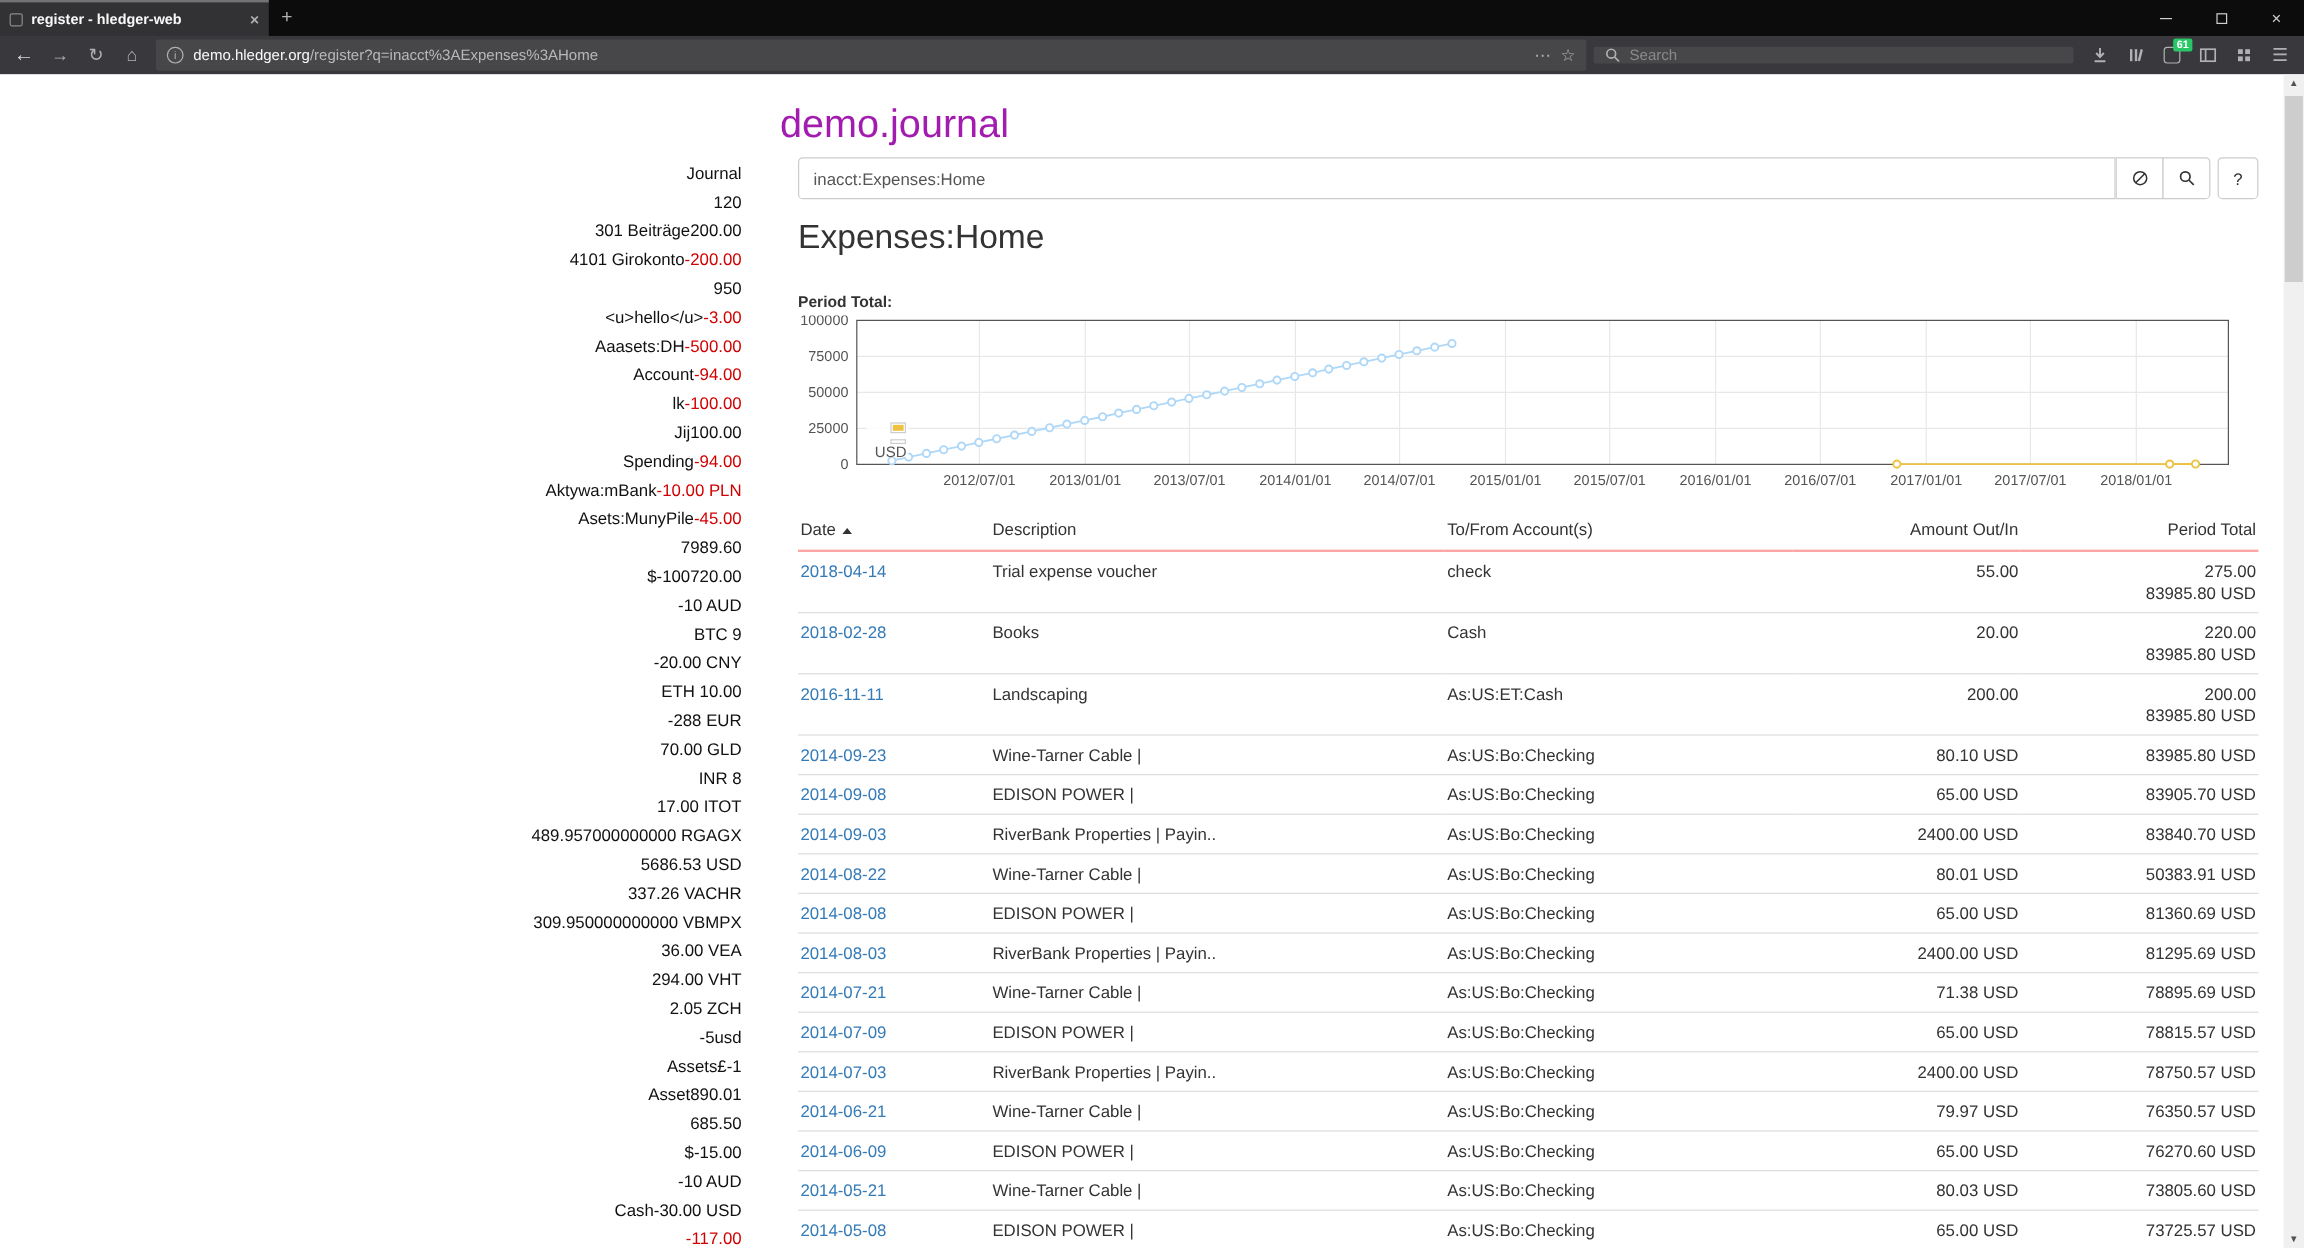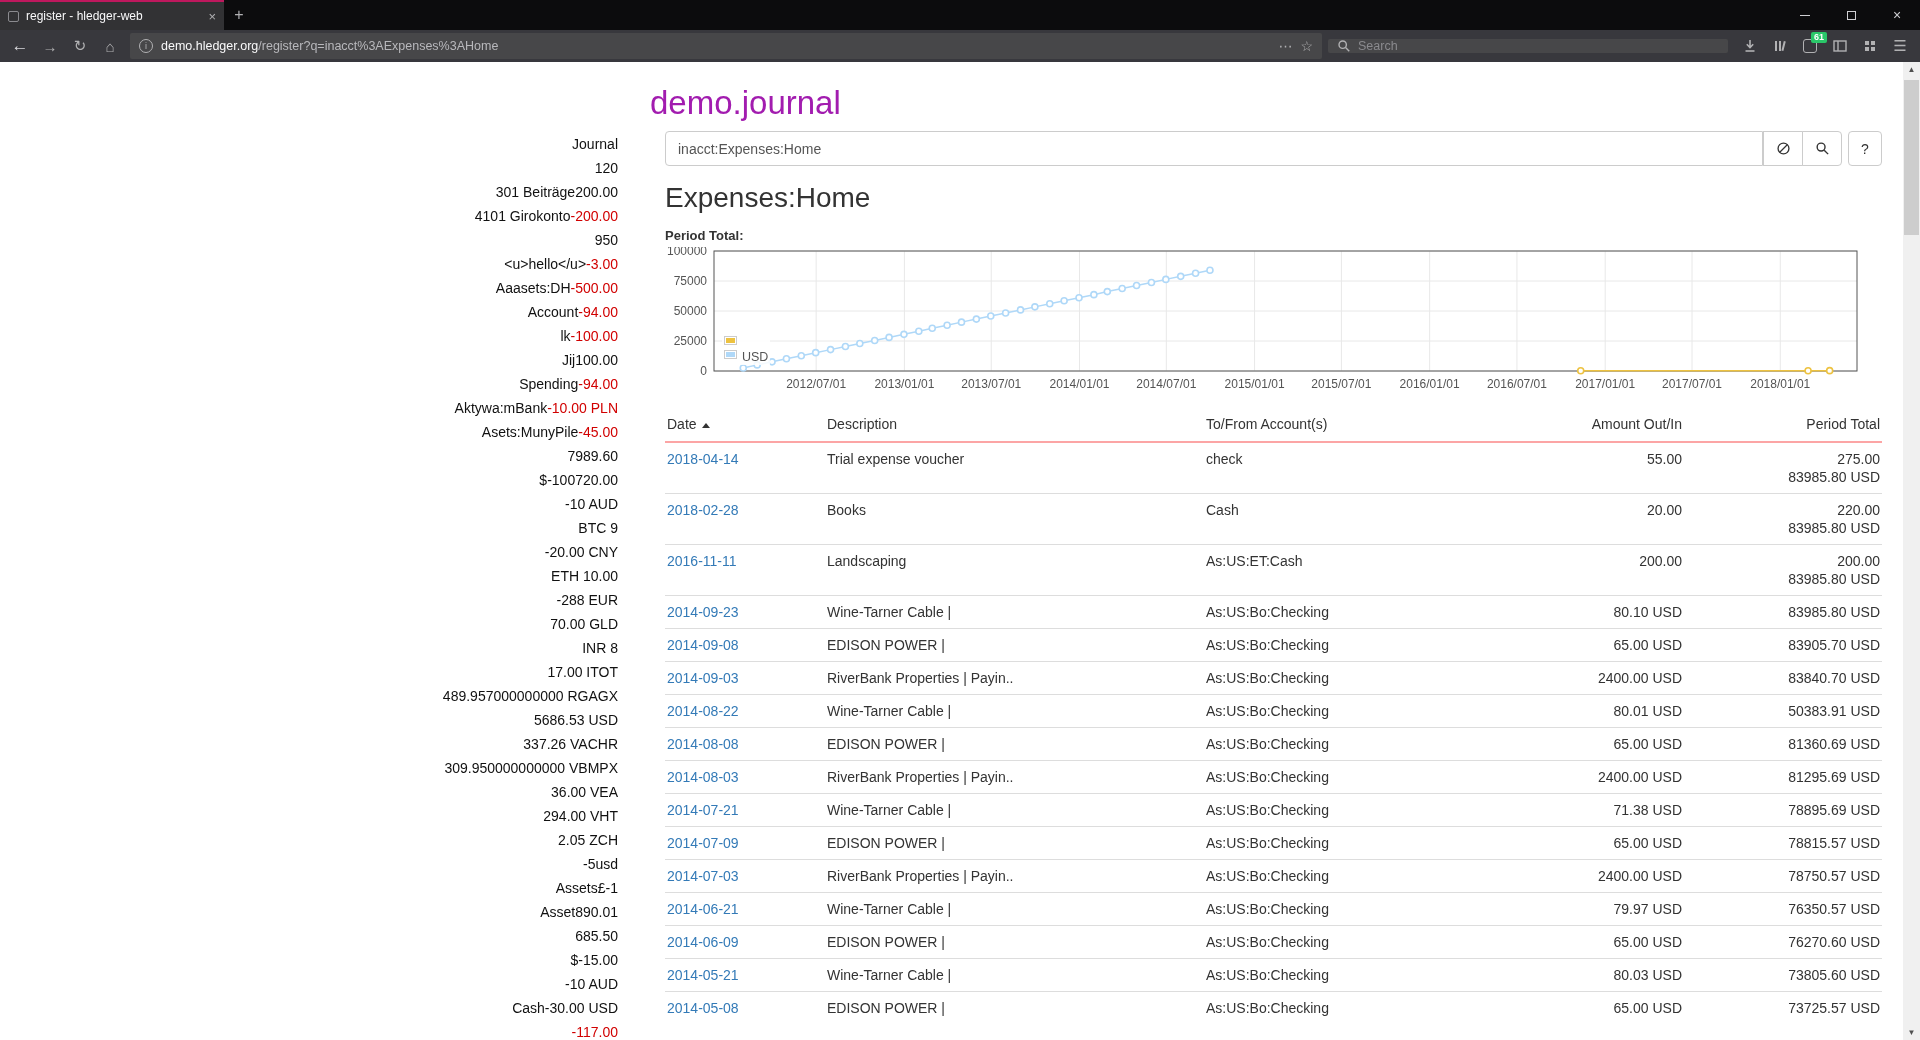--- a/index.html
+++ b/index.html
@@ -2,22 +2,22 @@
 <html><head>
 <meta charset="utf-8">
 <style>
   * { box-sizing: border-box; margin: 0; padding: 0; }
   html, body { width: 1920px; height: 1040px; overflow: hidden; background: #fff;
     font-family: "Liberation Sans", sans-serif; }
 
   
   .titlebar { position: absolute; top: 0; left: 0; right: 0; height: 30px;
     background: #0c0c0d; display: flex; align-items: stretch; }
-  .tab { width: 224px; background: #323234; border-top: 2px solid #be185d;
-    display: flex; align-items: center; gap: 7px; padding: 0 8px; }
+  .tab { width: 224px; background: #323234; border-top: 2px solid #737373;
+    display: flex; align-items: center; gap: 7px; padding: 0 8px; font-weight: bold; }
   .tab-favicon { width: 11px; height: 11px; border: 1px solid #8a8a8e; border-radius: 2px; flex: 0 0 auto; }
   .tab-title { color: #f9f9fa; font-size: 12px; white-space: nowrap; overflow: hidden;
     text-overflow: ellipsis; flex: 1 1 auto; }
   .tab-close { color: #b1b1b3; font-size: 13px; line-height: 1; }
   .newtab { width: 30px; display: flex; align-items: center; justify-content: center;
     color: #b1b1b3; font-size: 16px; }
   .win-controls { margin-left: auto; display: flex; }
   .win-btn { width: 46px; display: flex; align-items: center; justify-content: center; color: #cfcfd2; }
   .glyph-min { width: 10px; height: 1px; background: #cfcfd2; display: block; }
   .glyph-max { width: 9px; height: 9px; border: 1px solid #cfcfd2; display: block; }
@@ -67,25 +67,25 @@
   .query-input { flex: 1 1 auto; height: 35px; border: 1px solid #ccc; border-radius: 4px 0 0 4px;
     padding: 0 12px; font-size: 14px; color: #555; outline: none; font-family: "Liberation Sans", sans-serif; }
   .btn { display: flex; align-items: center; justify-content: center; width: 40px; height: 35px;
     background: #fff; border: 1px solid #ccc; color: #333; cursor: pointer; flex: 0 0 auto;
     font-size: 14px; font-family: "Liberation Sans", sans-serif; }
   .btn + .btn { margin-left: -1px; }
   .btn.search-btn { border-radius: 0 4px 4px 0; }
   .btn.help-btn { margin-left: 6px; border-radius: 4px; width: 34px; }
 
   .register-heading { margin-top: 16px; font-size: 28px; font-weight: 400; color: #333; }
-  .period-label { margin-top: 14px; font-size: 13px; font-weight: bold; color: #333; }
+  .period-label { margin-top: 30px; font-size: 13px; font-weight: bold; color: #333; }
 
   .chart-wrap { position: relative; margin-top: 4px; }
   .chart-legend { position: absolute; left: 57px; top: 88px; background: rgba(255,255,255,0.85); padding: 1px 2px; }
-  .legend-row { display: flex; align-items: flex-start; height: 14px; }
+  .legend-row { display: flex; align-items: flex-end; height: 14px; flex-direction: column; }
   .legend-swatch { width: 13px; height: 9px; border: 1px solid #ccc; padding: 1px; background: #fff; }
   .legend-swatch > span { display: block; width: 100%; height: 100%; }
   .legend-label { font-size: 12.5px; color: #545454; padding-left: 5px; }
 
   
   table.register { width: 100%; border-collapse: collapse; font-size: 14px; color: #333; margin-top: 8px; }
   table.register th { text-align: left; font-weight: normal; border-bottom: 2px solid #fca5a5; padding: 9px 2px; }
   table.register th.num, table.register td.num { text-align: right; }
   table.register td { border-top: 1px solid #ddd; padding: 7px 2px; vertical-align: top; line-height: 18px; }
   .date-link { color: #337ab7; text-decoration: none; }

